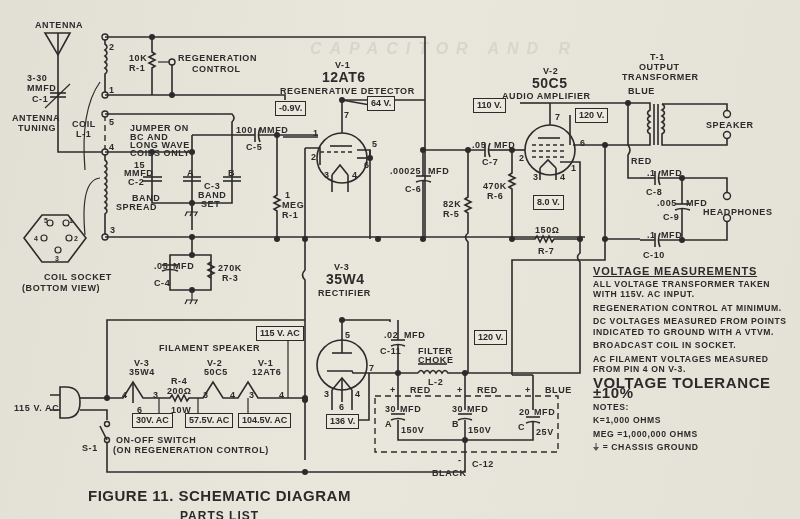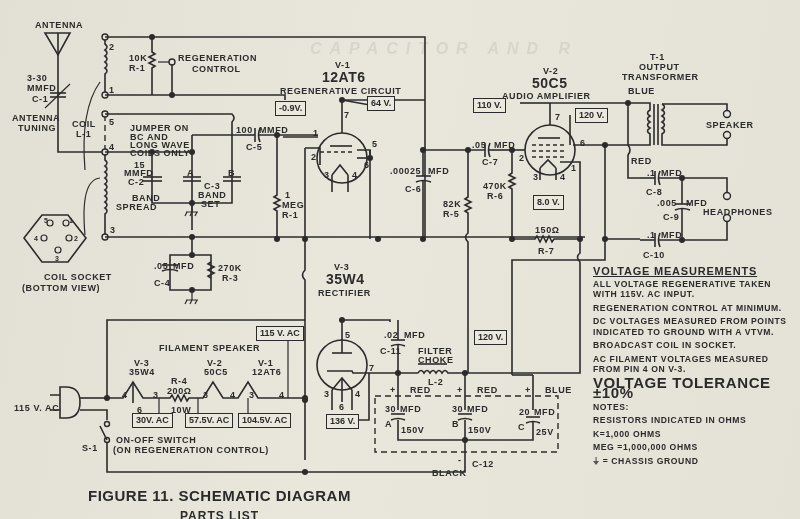--- a/index.html
+++ b/index.html
@@ -306,21 +306,21 @@
   <div class="lbl" style="left:173px;top:261px">MFD</div>
   <div class="lbl" style="left:154px;top:278px">C-4</div>
   <div class="lbl" style="left:218px;top:263px">270K</div>
   <div class="lbl" style="left:222px;top:273px">R-3</div>
   <div class="lbl" style="left:285px;top:190px">1</div>
   <div class="lbl" style="left:282px;top:200px">MEG</div>
   <div class="lbl" style="left:282px;top:210px">R-1</div>
 
   <div class="lbl" style="left:335px;top:60px">V-1</div>
   <div class="lbl big" style="left:322px;top:70px">12AT6</div>
-  <div class="lbl" style="left:280px;top:86px">REGENERATIVE CIRCUIT</div>
+  <div class="lbl" style="left:280px;top:86px">REGENERATIVE DETECTOR</div>
   <div class="box" style="left:275px;top:101px">-0.9V.</div>
   <div class="box" style="left:367px;top:96px">64 V.</div>
   <div class="lbl" style="left:344px;top:110px">7</div>
   <div class="lbl" style="left:313px;top:128px">1</div>
   <div class="lbl" style="left:311px;top:152px">2</div>
   <div class="lbl" style="left:372px;top:139px">5</div>
   <div class="lbl" style="left:364px;top:160px">6</div>
   <div class="lbl" style="left:324px;top:170px">3</div>
   <div class="lbl" style="left:352px;top:170px">4</div>
 
@@ -429,28 +429,27 @@
   <div class="lbl" style="left:249px;top:390px">3</div>
   <div class="lbl" style="left:279px;top:390px">4</div>
 
   <div class="lbl" style="left:14px;top:403px">115 V. AC</div>
   <div class="lbl" style="left:82px;top:443px">S-1</div>
   <div class="lbl" style="left:116px;top:435px">ON-OFF SWITCH</div>
   <div class="lbl" style="left:113px;top:445px">(ON REGENERATION CONTROL)</div>
 
   <div class="notes">
     <div class="h">VOLTAGE MEASUREMENTS</div>
-    <p>ALL VOLTAGE REGENERATIVE TAKEN WITH 115V. AC INPUT.</p>
+    <p>ALL VOLTAGE TRANSFORMER TAKEN WITH 115V. AC INPUT.</p>
     <p>REGENERATION CONTROL AT MINIMUM.</p>
     <p>DC VOLTAGES MEASURED FROM POINTS INDICATED TO GROUND WITH A VTVM.</p>
     <p>BROADCAST COIL IN SOCKET.</p>
     <p>AC FILAMENT VOLTAGES MEASURED FROM PIN 4 ON V-3.</p>
     <p style="font-size:15px">VOLTAGE TOLERANCE ±10%</p>
     <p>NOTES:</p>
-    <p>RESISTORS INDICATED IN OHMS</p>
     <p>K=1,000 OHMS</p>
     <p>MEG =1,000,000 OHMS</p>
     <p>⏚ = CHASSIS GROUND</p>
   </div>
 
   <div class="fig">FIGURE 11.  SCHEMATIC DIAGRAM</div>
   <div class="parts">PARTS LIST</div>
 </div>
 
 </body></html>

